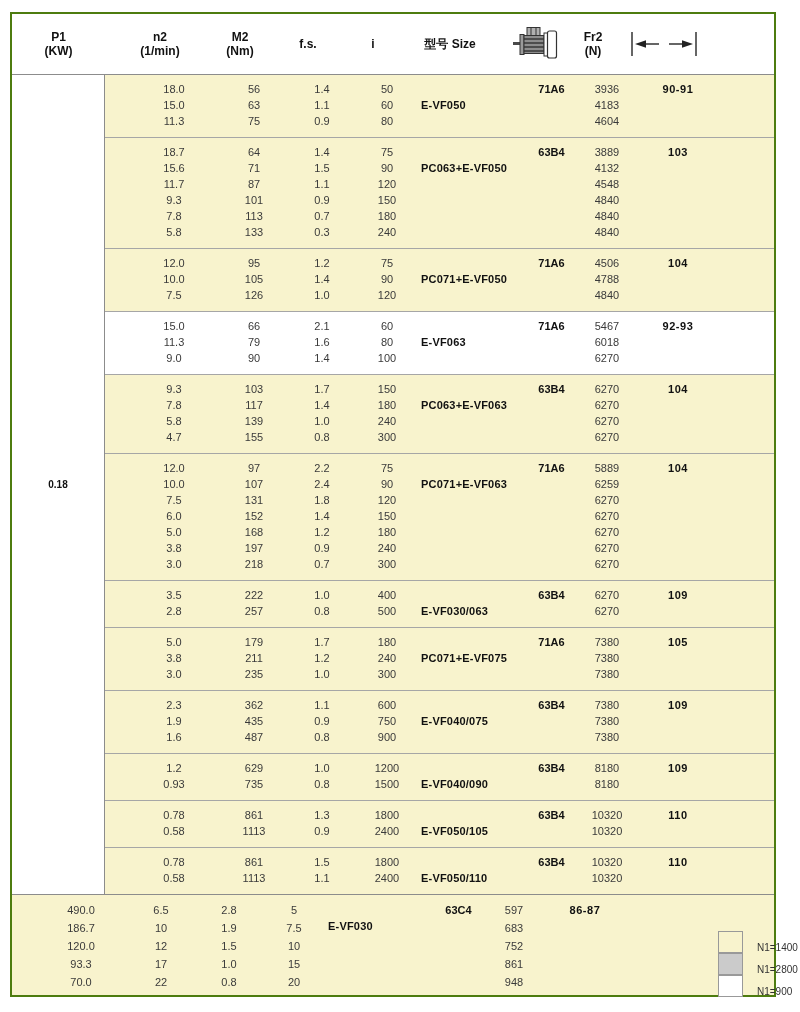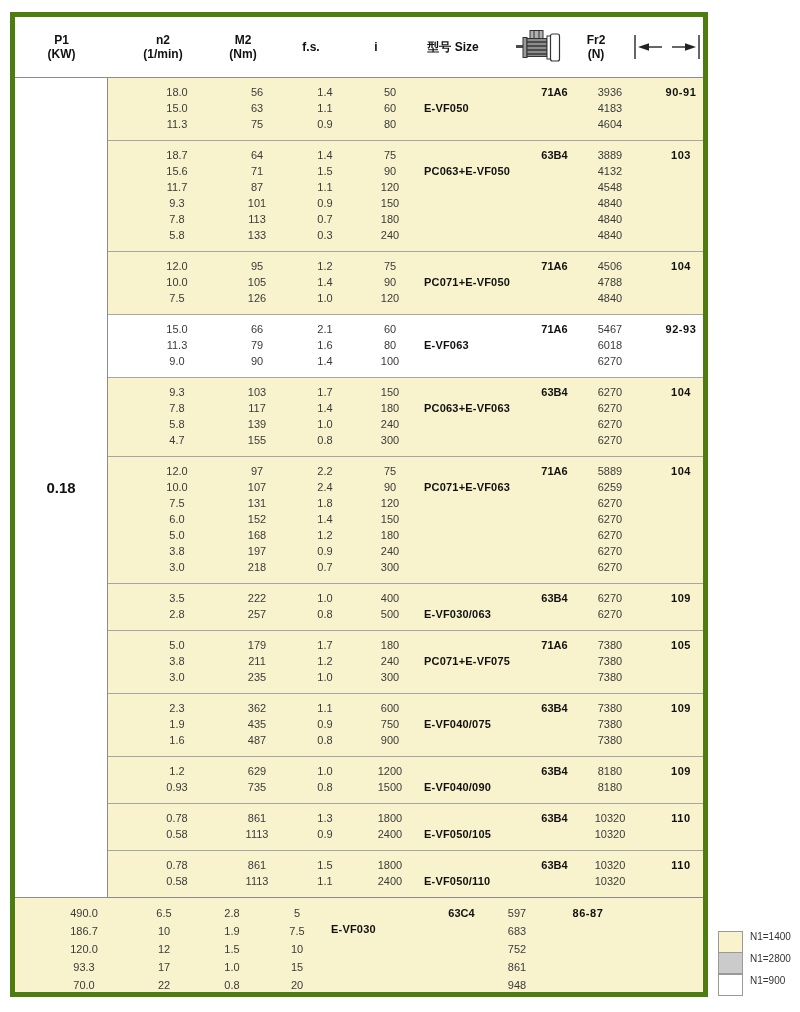--- a/index.html
+++ b/index.html
@@ -2,53 +2,53 @@
 <html><head>
 <meta charset="utf-8">
 <style>
   html,body{margin:0;padding:0;}
   body{
     width:800px;height:1012px;position:relative;background:#ffffff;
     font-family:"Liberation Sans","DejaVu Sans",sans-serif;
     -webkit-font-smoothing:antialiased;
   }
   .table{
-    position:absolute;left:10px;top:12px;width:698px;height:985px;
-    border:5px solid #4d7c0f;box-sizing:border-box;background:#fff;overflow:hidden;
+    position:absolute;left:10px;top:12px;width:766px;height:985px;
+    border:2px solid #4d7c0f;box-sizing:border-box;background:#fff;overflow:hidden;
   }
   .header{
     height:60px;border-bottom:1px solid #8c8c8c;
     display:grid;grid-template-columns:93px 110px 50px 86px 44px 110px 60px 56px 86px;
     align-items:center;background:#fff;
   }
   .hcell{text-align:center;font-weight:bold;font-size:12px;color:#111;line-height:14px;}
   .hicon{display:flex;align-items:center;justify-content:center;}
   .body-sections{display:block;}
   .section{display:flex;}
   .section.alt{border-top:1px solid #8c8c8c;}
   .p1col{
     flex:0 0 93px;width:93px;border-right:1px solid #8c8c8c;box-sizing:border-box;
     display:flex;align-items:center;justify-content:center;
-    font-weight:bold;font-size:15px;color:#111;background:#fff;
+    font-weight:bold;font-size:10px;color:#111;background:#fff;
   }
   .groups{flex:1;min-width:0;}
   .group{padding:6px 0 8px 14px;background:#f8f3cd;border-top:1px solid #a6a6a6;}
   .group:first-child{border-top:none;}
   .group.white{background:#ffffff;}
   .row{
     display:grid;grid-template-columns:110px 50px 86px 44px 110px 60px 56px 86px;
     height:16px;line-height:16px;font-size:11px;color:#3a3a3a;
   }
   .section.alt .row{height:18px;line-height:18px;}
   .cell{text-align:center;white-space:nowrap;}
   .cell.model{text-align:left;padding-left:12px;font-weight:bold;color:#111;letter-spacing:0.2px;margin-top:16px;}
   .cell.frame{text-align:center;padding-left:5px;font-weight:bold;color:#111;}
   .cell.pages{font-weight:bold;color:#111;letter-spacing:0.6px;}
   .legend{position:absolute;left:718px;top:931px;}
-  .legend-item{display:flex;align-items:flex-start;height:22px;}
+  .legend-item{display:flex;align-items:flex-end;height:22px;gap:7px;}
   .legend-item + .legend-item .swatch{margin-top:-1px;}
   .swatch{width:25px;height:22px;border:1px solid #999;box-sizing:border-box;flex:0 0 25px;}
   .legend-label{font-size:10px;color:#333;margin-left:7px;white-space:nowrap;}
 </style>
 </head>
 <body>
 
 <div class="table">
   <div class="header">
     <div class="hcell">

